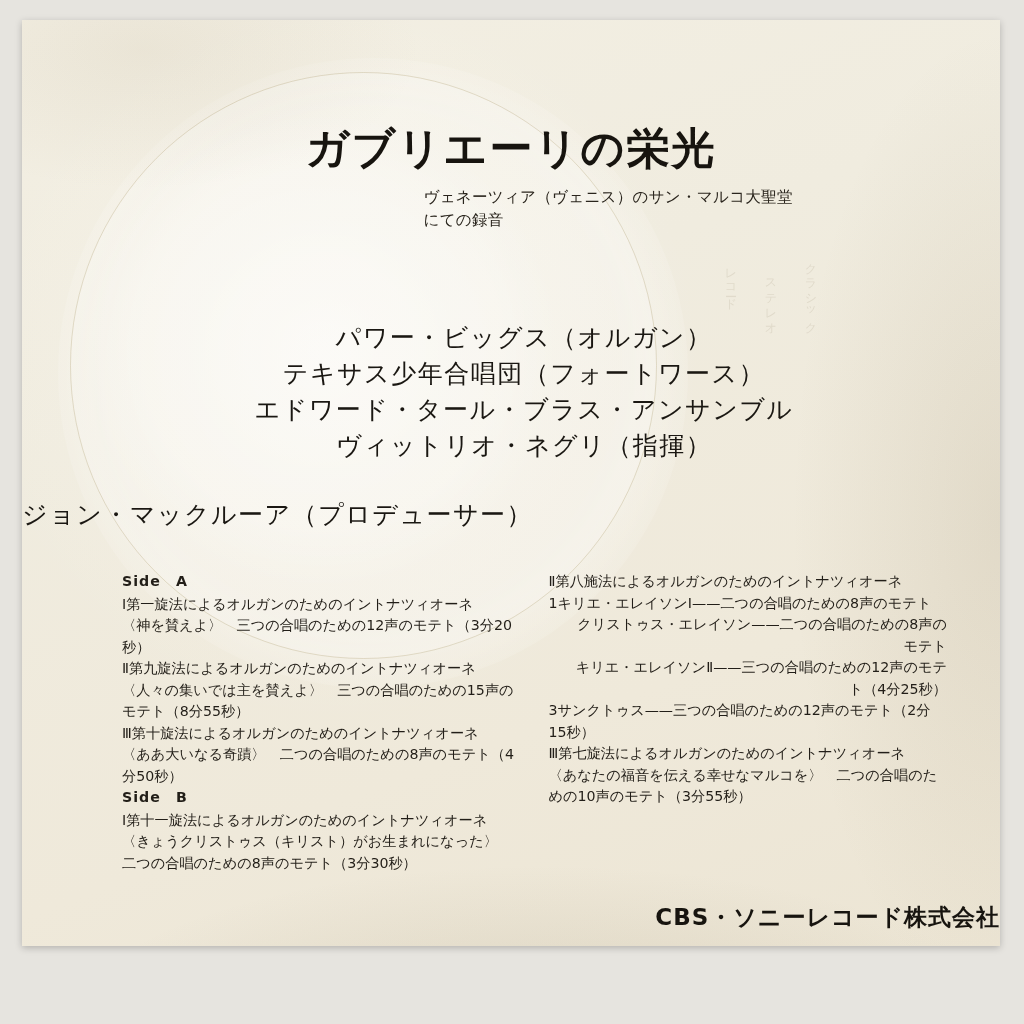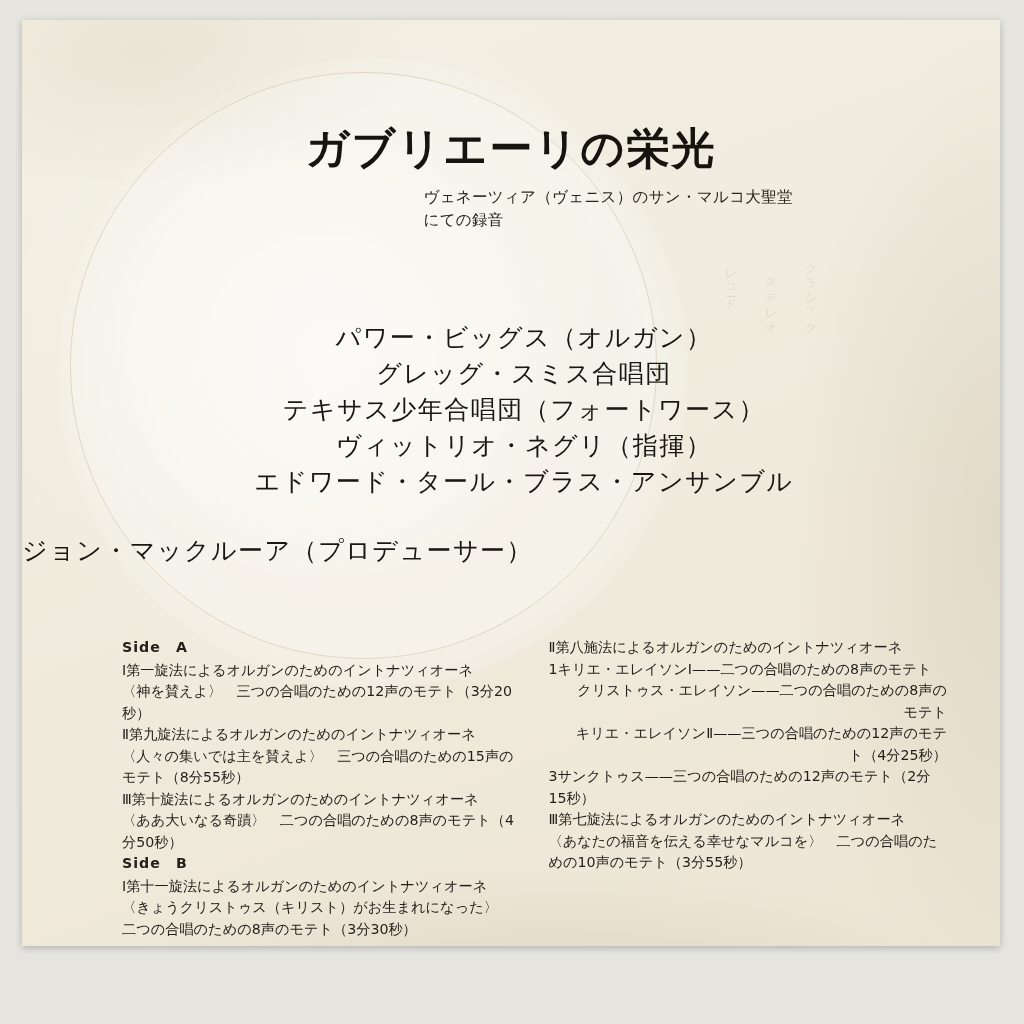--- a/index.html
+++ b/index.html
@@ -115,21 +115,21 @@
   }
   .producer {
     margin-top: 34px;
     text-align: left;
     font-size: 25px;
     letter-spacing: 1.5px;
     color: #1a1712;
     font-family: "DejaVu Sans", sans-serif;
   }
   .columns {
-    margin-top: 70px;
+    margin-top: 40px;
     display: flex;
     padding: 0 53px 0 100px;
     gap: 28px;
   }
   .col {
     width: 50%;
     font-family: "DejaVu Sans", sans-serif;
     font-size: 14.2px;
     line-height: 21.5px;
     color: #221e18;
@@ -170,24 +170,23 @@
 
       <div class="title">ガブリエーリの栄光</div>
 
       <div class="subtitle">
         <div>ヴェネーツィア（ヴェニス）のサン・マルコ大聖堂</div>
         <div>にての録音</div>
       </div>
 
       <div class="performers">
         <div>パワー・ビッグス（オルガン）</div>
-        <div>グレッグ・スミス合唱団</div>
         <div>テキサス少年合唱団（フォートワース）</div>
+        <div>エドワード・タール・ブラス・アンサンブル</div>
         <div>ヴィットリオ・ネグリ（指揮）</div>
-        <div>エドワード・タール・ブラス・アンサンブル</div>
       </div>
 
       <div class="producer">ジョン・マックルーア（プロデューサー）</div>
 
       <div class="columns">
 
         <div class="col">
           <div class="sidehead">Side　A</div>
           <div class="track">Ⅰ第一旋法によるオルガンのためのイントナツィオーネ　　〈神を賛えよ〉　三つの合唱のための12声のモテト（3分20秒）</div>
           <div class="track">Ⅱ第九旋法によるオルガンのためのイントナツィオーネ　〈人々の集いでは主を賛えよ〉　三つの合唱のための15声のモテト（8分55秒）</div>

